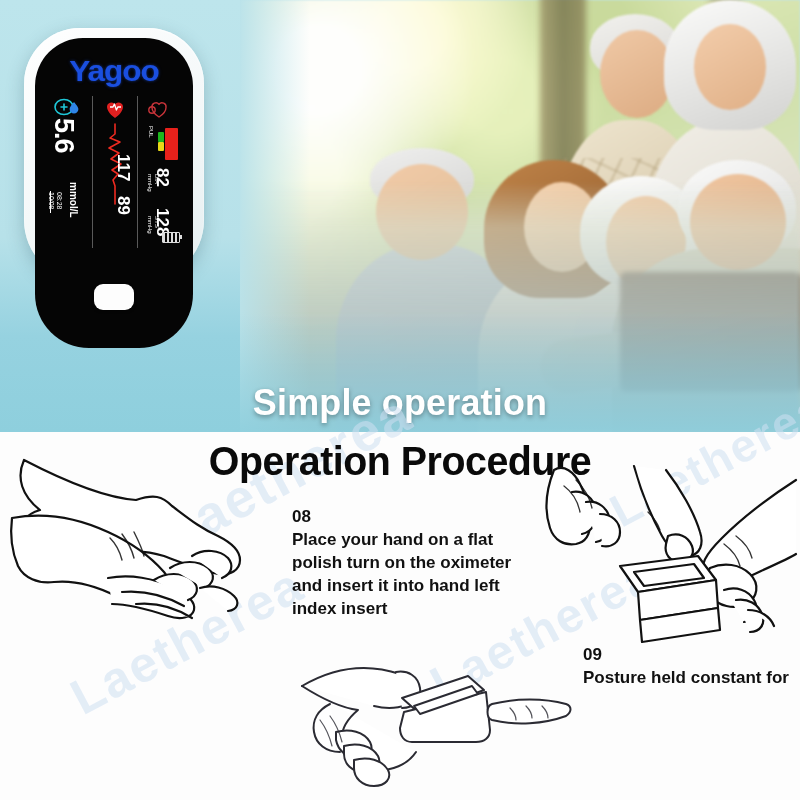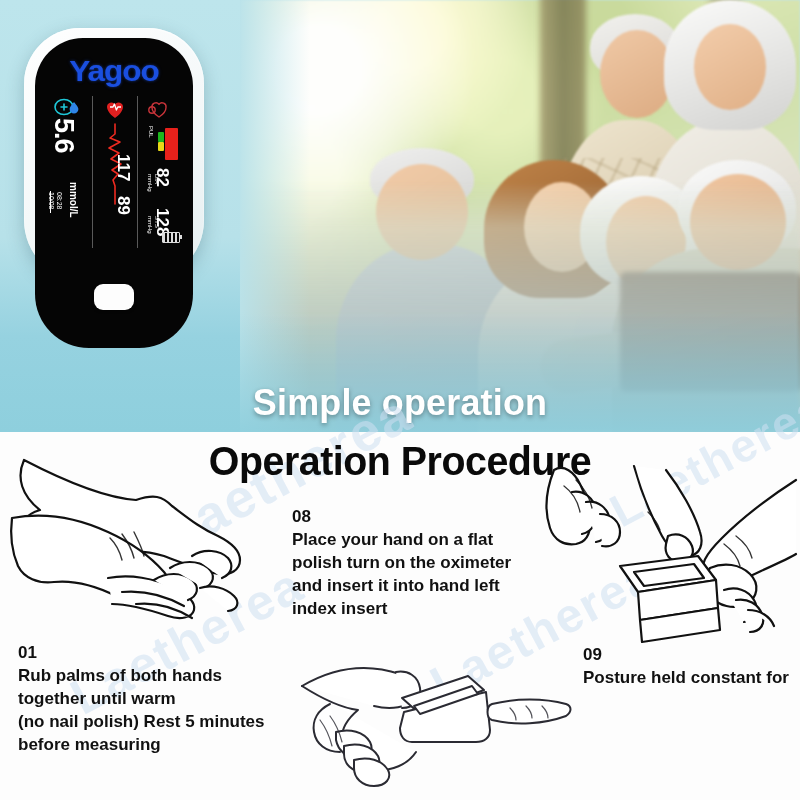--- a/index.html
+++ b/index.html
@@ -363,27 +363,20 @@
       </g>
       <g fill="none" stroke="#2b2b33" stroke-width="1.2" stroke-linecap="round" opacity=".8">
         <path d="M24 74 C30 82 34 92 36 100"></path>
         <path d="M34 70 C40 78 44 88 46 96"></path>
         <path d="M214 62 C218 66 220 70 220 74"></path>
         <path d="M230 60 C234 64 236 68 236 72"></path>
         <path d="M246 60 C250 64 252 68 252 72"></path>
       </g>
     </svg>
 
-    <div class="step s1">
-      <div class="step-num">01</div>
-      <div class="step-txt">Rub palms of both hands</div>
-      <div class="step-txt">together until warm</div>
-      <div class="step-txt">(no nail polish) Rest 5 minutes</div>
-      <div class="step-txt">before measuring</div>
-    </div>
 
     <div class="step s2">
       <div class="step-num">08</div>
       <div class="step-txt">Place your hand on a flat</div>
       <div class="step-txt">polish turn on the oximeter</div>
       <div class="step-txt">and insert it into hand left</div>
       <div class="step-txt">index insert</div>
     </div>
 
     <div class="step s3">

